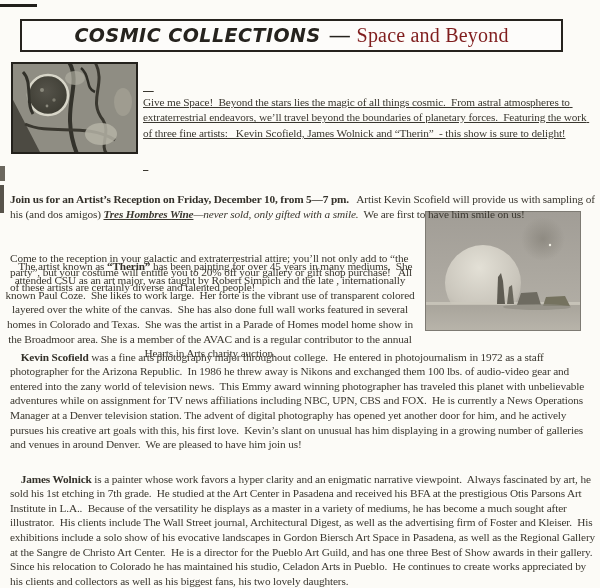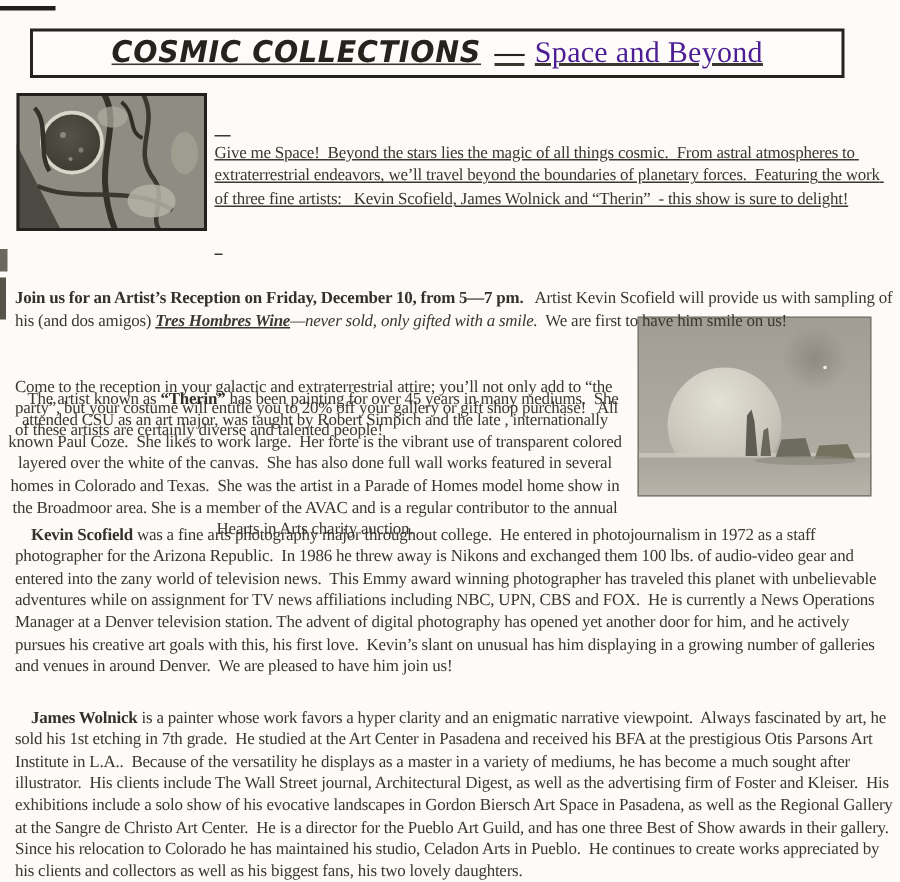--- a/index.html
+++ b/index.html
@@ -15,28 +15,28 @@
   .bi { font-weight:bold; font-style:italic;text-decoration:underline; }
   .i { font-style:italic; }
 
   .top-mark { position:absolute; left:0; top:4px; width:37px; height:3px; background:#211f1b; }
   .edge-mark-a { position:absolute; left:0; top:166px; width:5px; height:15px; background:#6b675e; }
   .edge-mark-b { position:absolute; left:0; top:185px; width:4px; height:28px; background:#57534b; }
 
   .header-box {
     position:absolute; left:20px; top:19px; width:539px; height:29px;
     border:2px solid #26231e; background:#fdfcfa;
-    display:flex; align-items:center; justify-content:center;text-decoration:underline;
+    display:flex; align-items:center; justify-content:center;
   }
   .title-script {
     font-family:"DejaVu Sans", sans-serif; font-weight:bold; font-style:italic;
     font-size:19px; letter-spacing:0.5px; color:#26231e; transform:scaleY(1.05);
   }
   .title-dash { font-size:20px; font-weight:bold; margin:0 7px 0 9px; color:#26231e; }
-  .title-rest { font-size:20px; color:#4c1d95; letter-spacing:0.2px; }
+  .title-rest { font-size:20px; color:#7f1d1d; letter-spacing:0.2px; }
 
   .art-left { position:absolute; left:11px; top:62px; width:127px; height:92px; }
   .art-right { position:absolute; left:425px; top:211px; width:156px; height:120px; }
   .art-left svg, .art-right svg { display:block; }
 
   .intro-block { left:143px; top:63px; width:452px; line-height:15.8px;text-decoration:underline; }
   .intro-p2 { margin-top:6px; }
   .join-block { left:10px; top:163px; width:585px; }
   .join-part2 { width:408px; }
   .therin-block { left:4px; top:244px; width:412px;text-align:center; }

